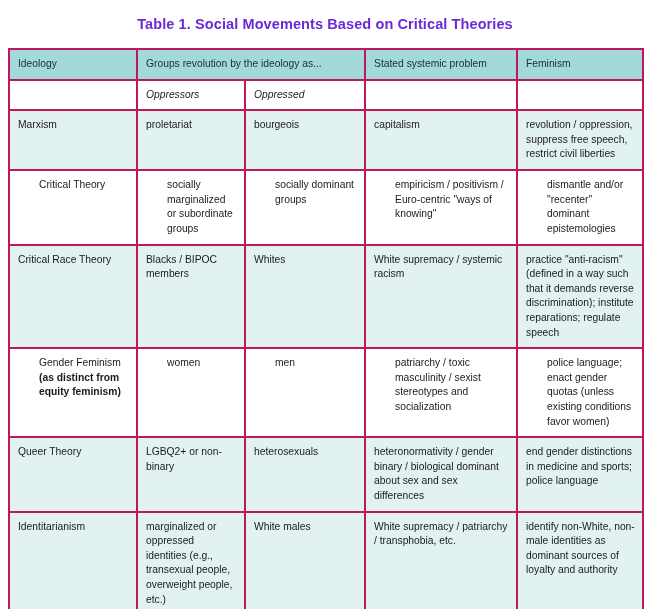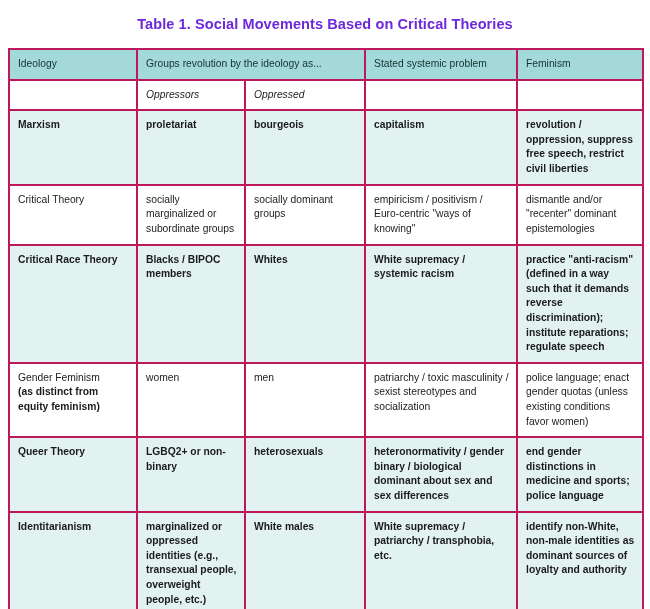--- a/index.html
+++ b/index.html
@@ -57,24 +57,24 @@
   .subhead td {
     background: #ffffff;
     font-style: italic;
     font-weight: bold;
     font-size: 10.3px;
     padding-top: 8px;
     padding-bottom: 8px;
   }
   tbody tr.row-tint td {
     background: #e2f2f0;
-    font-weight: bold;
   }
   tbody tr.row-plain td {
     background: #ffffff;
+    padding-left: 29px;
   }
   td.ideology {
     text-align: center;
     font-weight: bold;
     font-size: 10.4px;
   }
   td.ideology .sub {
     font-weight: bold;
     display: block;
   }

